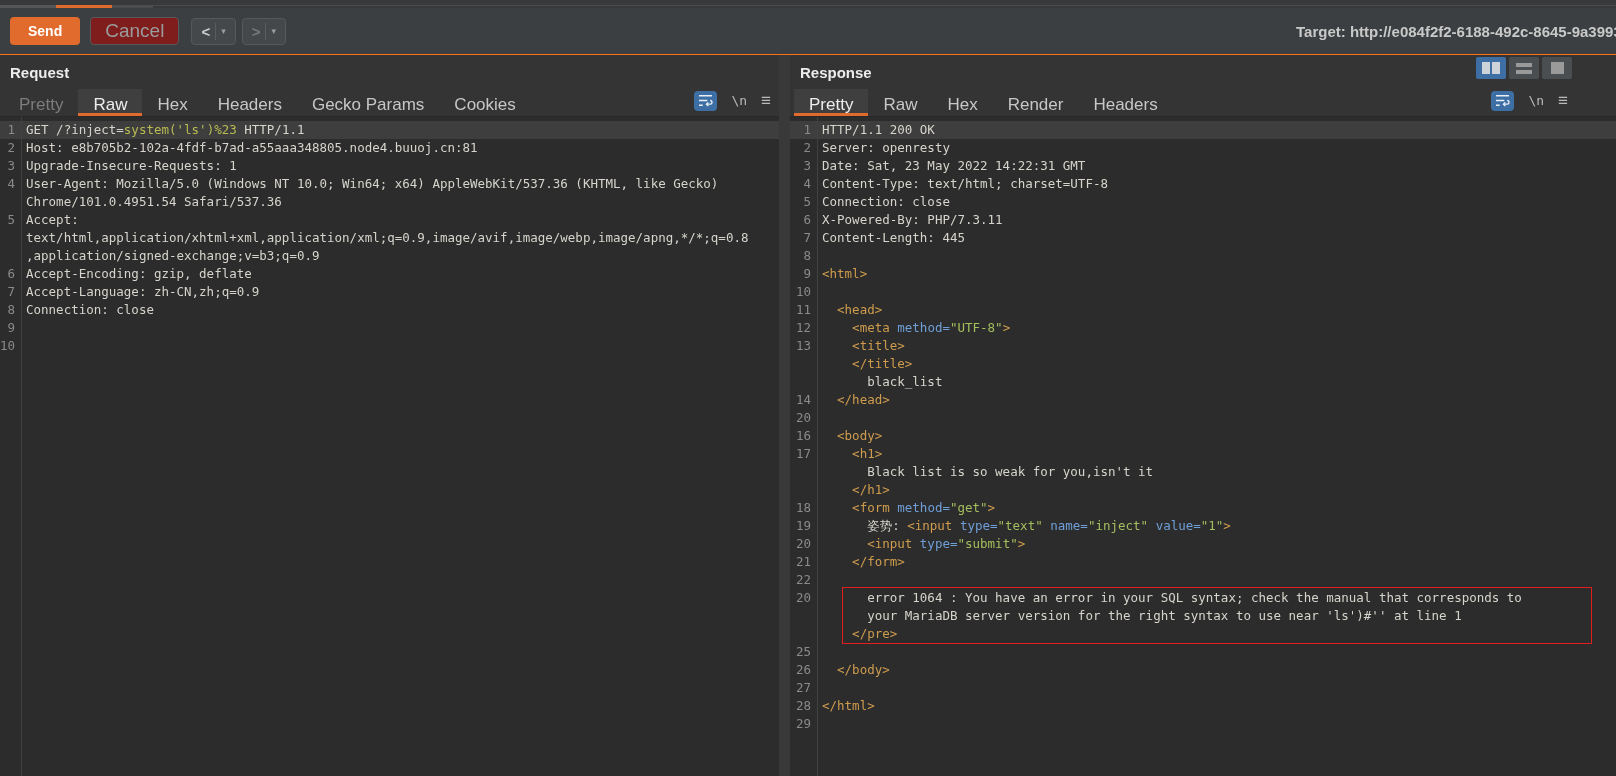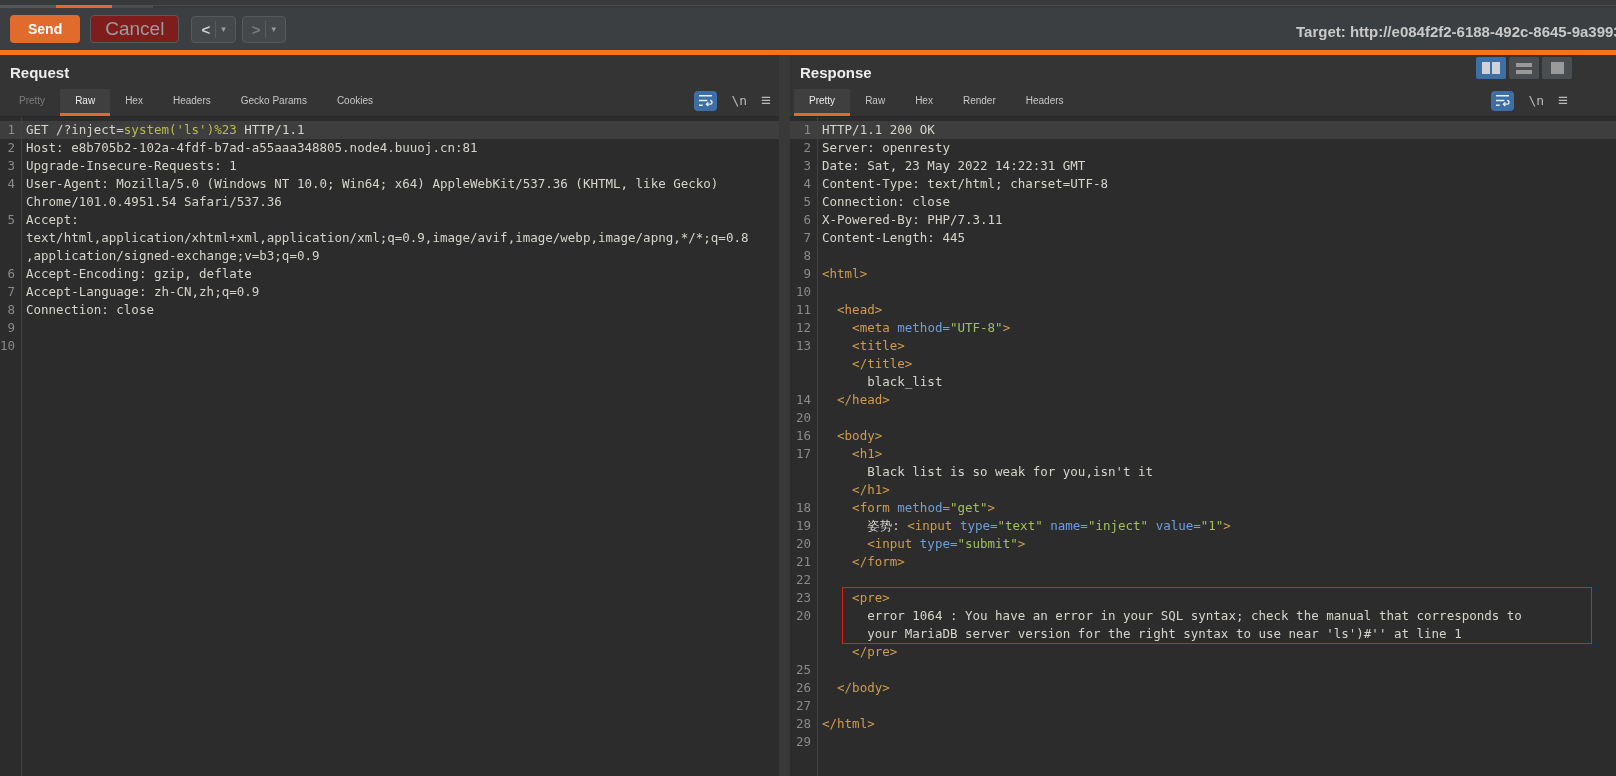--- a/index.html
+++ b/index.html
@@ -12,21 +12,21 @@
   
   .tabstrip { position:absolute; top:0; left:0; right:0; height:8px; background:#38393b; }
   .tabstrip .baseline { position:absolute; left:152px; right:0; bottom:2px; height:1px; background:#4a4c4e; }
   .tabstrip .seg { position:absolute; bottom:0; height:3px; }
   .seg-1 { left:0;  width:56px; background:#555657; }
   .seg-2 { left:56px; width:56px; background:#e06b2c; }
   .seg-3 { left:112px; width:41px; background:#4c4d4e; }
   
   .toolbar {
     position:absolute; top:8px; left:0; right:0; height:47px;
-    background:#3c3f41; border-bottom:5px solid #f97316;
+    background:#3c3f41; border-bottom:1px solid #f97316;
     display:flex; align-items:center; padding:0 10px;
   }
   .btn-send {
     background:#e06b2c; color:#fff; font-weight:bold; font-size:14px;
     border:none; border-radius:4px; padding:6px 18px; margin-right:10px;
     font-family:"Liberation Sans", sans-serif; cursor:pointer;
   }
   .btn-cancel {
     background:#7f1d1d; color:#9b9b9b; font-size:19px;
     border:1px solid #58595b; border-radius:4px; padding:2px 14px; margin-right:12px;
@@ -61,21 +61,21 @@
   .vbtn .bar-v { width:8px; height:12px; background:#cdd3d9; }
   .vbtn .bar-h { width:16px; height:4px; background:#9a9a9a; }
   .vbtn .stack-h { display:flex; flex-direction:column; gap:3px; }
   .vbtn .sq { width:13px; height:12px; background:#9a9a9a; }
   
   .tabbar {
     height:28px; display:flex; align-items:stretch;
     border-bottom:1px solid #282828; padding:0 0 0 4px;
   }
   .tab {
-    padding:6px 15px 0; font-size:10px; color:#c7c7c7; cursor:pointer;
+    padding:6px 15px 0; font-size:17px; color:#c7c7c7; cursor:pointer;
     border-bottom:3px solid transparent; white-space:nowrap;
   }
   .tab.selected { background:#3f3f3f; color:#ededed; border-bottom-color:#e06b2c; }
   .tab.disabled { color:#7c7c7c; }
   .tab-icons { margin-left:auto; display:flex; align-items:center; gap:14px; padding-bottom:4px; }
   .request-panel .tab-icons { margin-right:8px; }
   .response-panel .tab-icons { margin-right:48px; }
   .wrap-btn {
     width:23px; height:20px; border:none; border-radius:4px; background:#3d6fa5;
     display:flex; align-items:center; justify-content:center; cursor:pointer;
@@ -240,21 +240,20 @@
           <div class="crow"><span class="ln">20</span><span class="code"></span></div>
           <div class="crow"><span class="ln">16</span><span class="code"><span class="tk-plain">  </span><span class="tk-tag">&lt;body&gt;</span></span></div>
           <div class="crow"><span class="ln">17</span><span class="code"><span class="tk-plain">    </span><span class="tk-tag">&lt;h1&gt;</span></span></div>
           <div class="crow"><span class="ln"></span><span class="code"><span class="tk-plain">      Black list is so weak for you,isn't it</span></span></div>
           <div class="crow"><span class="ln"></span><span class="code"><span class="tk-plain">    </span><span class="tk-tag">&lt;/h1&gt;</span></span></div>
           <div class="crow"><span class="ln">18</span><span class="code"><span class="tk-plain">    </span><span class="tk-tag">&lt;form</span><span class="tk-plain"> </span><span class="tk-attr">method=</span><span class="tk-val">"get"</span><span class="tk-tag">&gt;</span></span></div>
           <div class="crow"><span class="ln">19</span><span class="code"><span class="tk-plain">      姿势: </span><span class="tk-tag">&lt;input</span><span class="tk-plain"> </span><span class="tk-attr">type=</span><span class="tk-val">"text"</span><span class="tk-plain"> </span><span class="tk-attr">name=</span><span class="tk-val">"inject"</span><span class="tk-plain"> </span><span class="tk-attr">value=</span><span class="tk-val">"1"</span><span class="tk-tag">&gt;</span></span></div>
           <div class="crow"><span class="ln">20</span><span class="code"><span class="tk-plain">      </span><span class="tk-tag">&lt;input</span><span class="tk-plain"> </span><span class="tk-attr">type=</span><span class="tk-val">"submit"</span><span class="tk-tag">&gt;</span></span></div>
           <div class="crow"><span class="ln">21</span><span class="code"><span class="tk-plain">    </span><span class="tk-tag">&lt;/form&gt;</span></span></div>
           <div class="crow"><span class="ln">22</span><span class="code"></span></div>
-          <div class="crow"><span class="ln">23</span><span class="code"><span class="tk-plain">    </span><span class="tk-tag">&lt;pre&gt;</span></span></div>
           <div class="crow"><span class="ln">20</span><span class="code"><span class="tk-plain">      error 1064 : You have an error in your SQL syntax; check the manual that corresponds to</span></span></div>
           <div class="crow"><span class="ln"></span><span class="code"><span class="tk-plain">      your MariaDB server version for the right syntax to use near 'ls')#'' at line 1</span></span></div>
           <div class="crow"><span class="ln"></span><span class="code"><span class="tk-plain">    </span><span class="tk-tag">&lt;/pre&gt;</span></span></div>
           <div class="crow"><span class="ln">25</span><span class="code"></span></div>
           <div class="crow"><span class="ln">26</span><span class="code"><span class="tk-plain">  </span><span class="tk-tag">&lt;/body&gt;</span></span></div>
           <div class="crow"><span class="ln">27</span><span class="code"></span></div>
           <div class="crow"><span class="ln">28</span><span class="code"><span class="tk-tag">&lt;/html&gt;</span></span></div>
           <div class="crow"><span class="ln">29</span><span class="code"></span></div>
           <div class="red-annotation"></div>
         </div>

